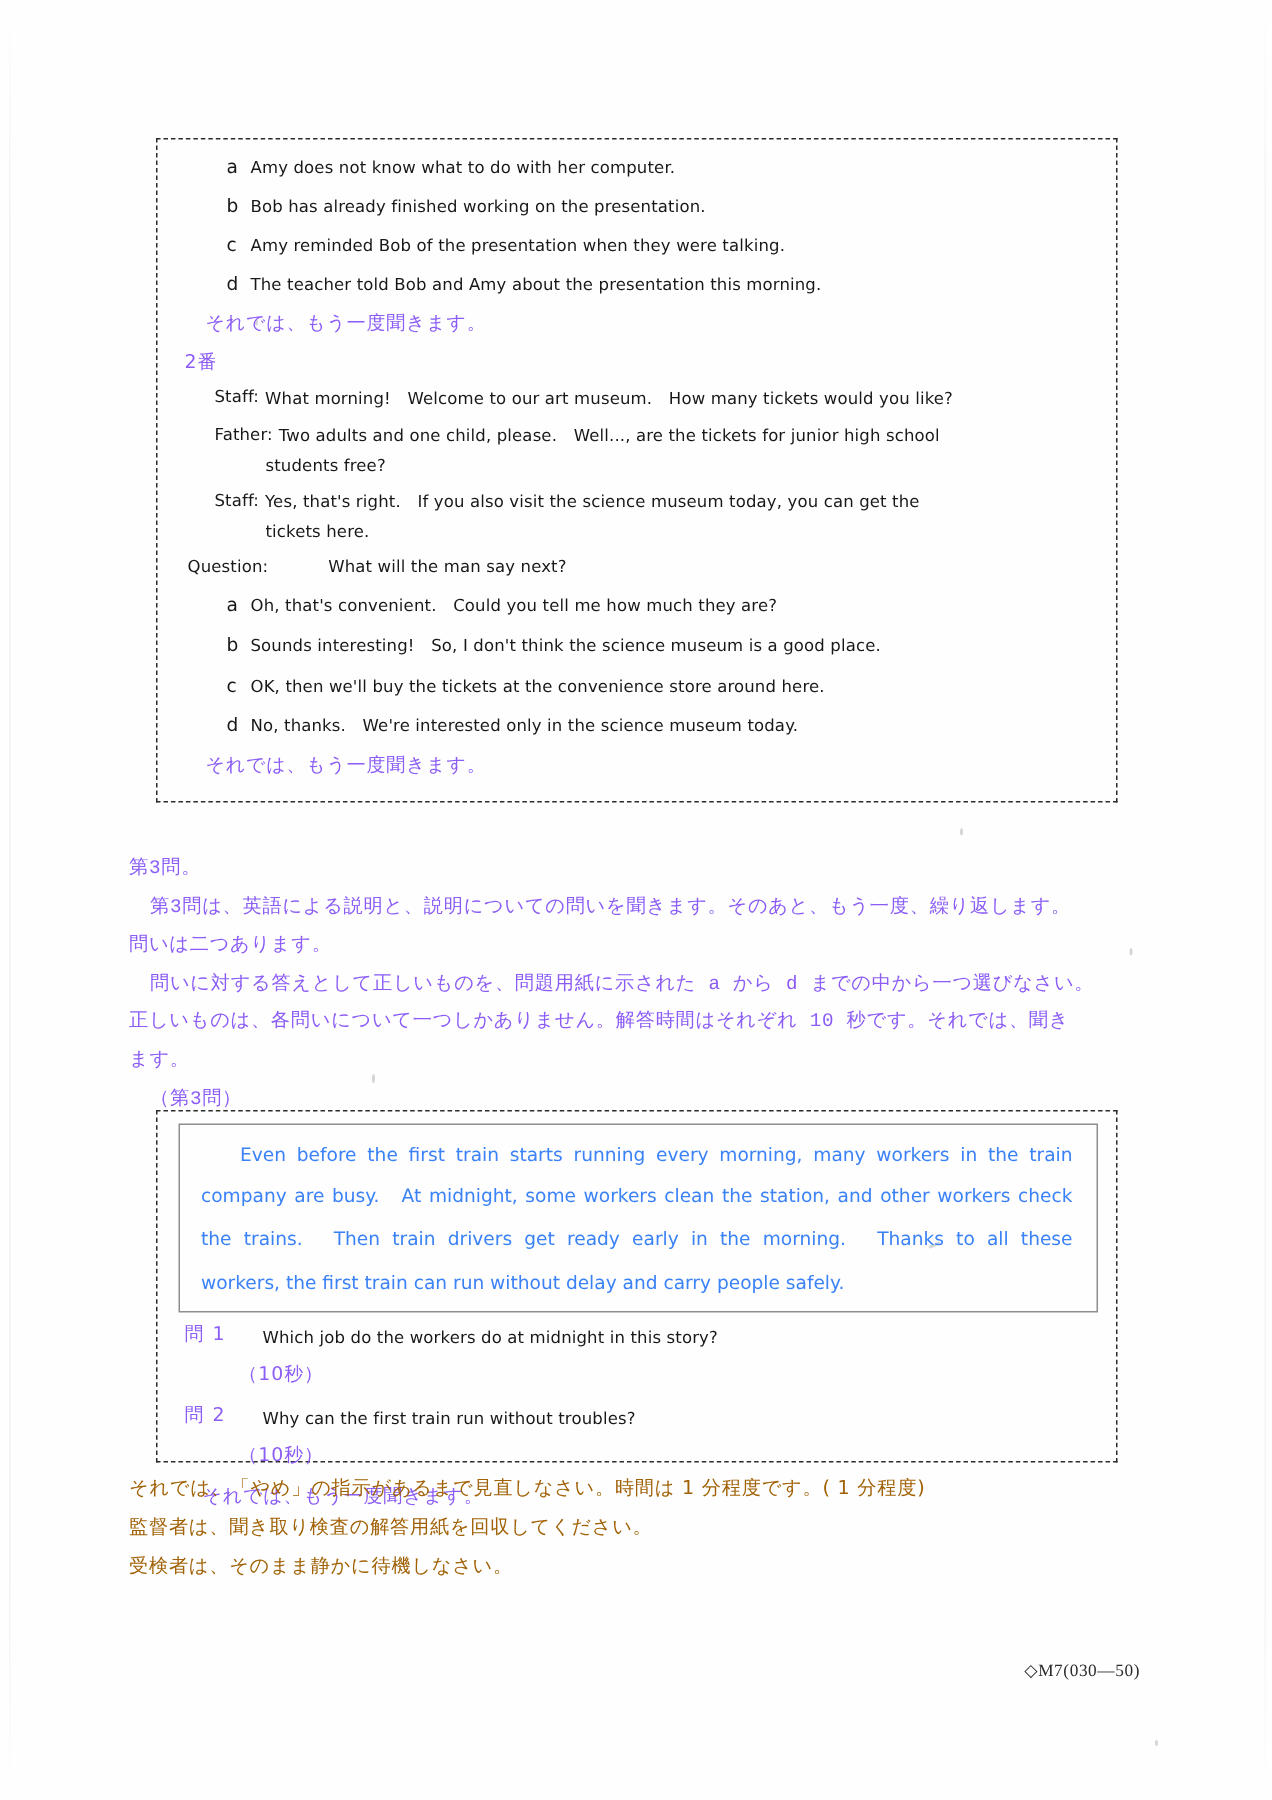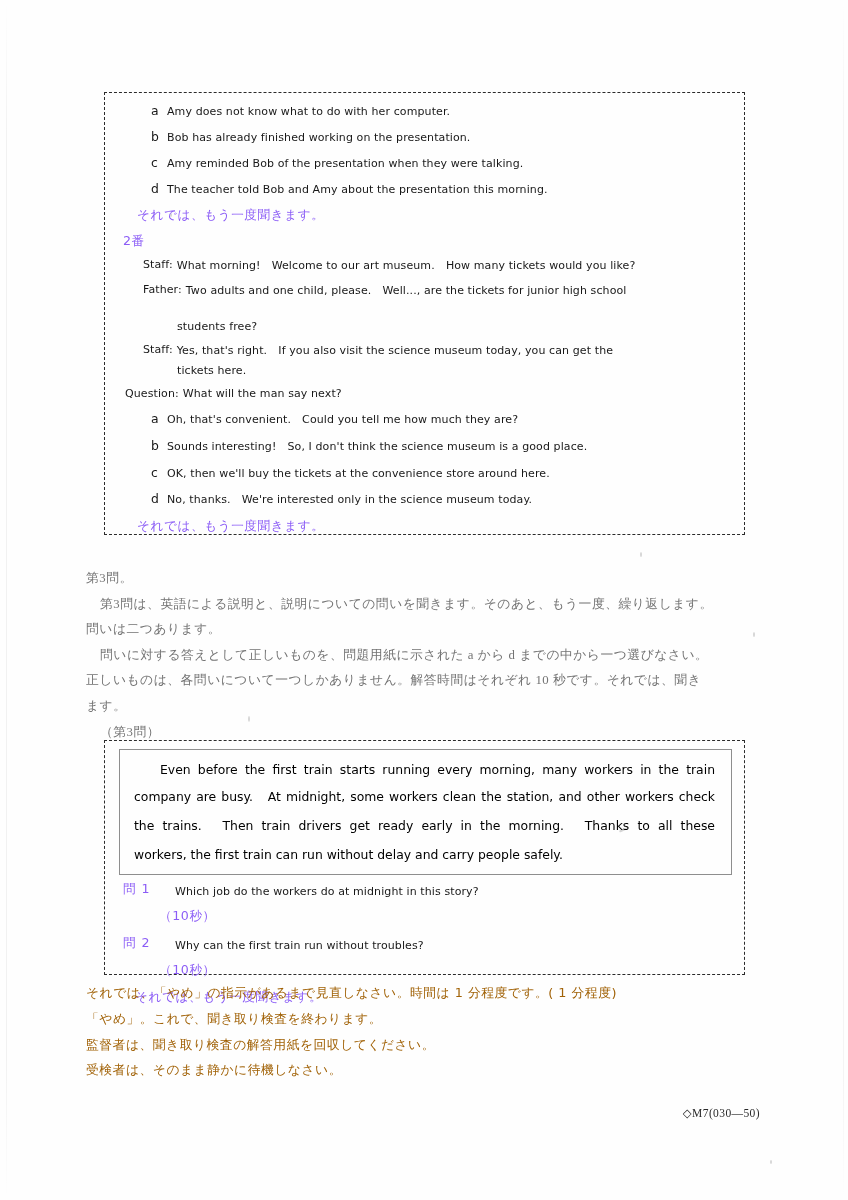--- a/index.html
+++ b/index.html
@@ -95,20 +95,21 @@
   .sp-cont {
     padding-left: 56px;
     margin-bottom: 10px;
   }
 
   .q-row {
     display: flex;
     align-items: flex-end;
     margin-bottom: 11px;
     padding-left: 4px;
+    gap: 36px;
   }
   .q-label { flex: 0 0 auto; margin-right: 4px; }
 
   .jp-line {
     margin-bottom: 9px;
     padding-left: 16px;
   }
   .item-no {
     margin-bottom: 8px;
     padding-left: 2px;
@@ -116,42 +117,42 @@
 
   
   #box-one .inner { padding: 10px 14px 8px 16px; }
 
   
   .instructions {
     position: absolute;
     left: 86px;
     right: 76px;
     top: 566px;
-    font-family: Liberation Serif, serif;
+    font-family: Liberation Mono, monospace;
     font-size: 12.8px;
     letter-spacing: 0.5px;
     line-height: 25.6px;
-    color: #737373;
+    color: #8b5cf6;
   }
   .instructions p { margin: 0; text-indent: 0; }
   .instructions p.indent { text-indent: 14px; }
 
   
   #box-two .inner { padding: 8px 12px 8px 14px; }
 
   .passage-frame {
     border: 1px solid #8e8e8e;
     box-sizing: border-box;
     padding: 12px 16px 10px 14px;
     margin: 0 0 6px 0;
   }
   .passage-line {
     font-family: "DejaVu Sans", "Liberation Sans", sans-serif;
     font-size: 12.4px;
-    color: #000000;
+    color: #3b82f6;
     margin-bottom: 12px;
     text-align: justify;
     white-space: pre-wrap;
   }
   .passage-line:last-child { margin-bottom: 2px; }
   .passage-line.first { text-indent: 26px; }
   .passage-line.just { text-align-last: justify; }
 
   .mon-row {
     display: flex;
@@ -240,21 +241,21 @@
 
       <div class="jp jp-line">それでは、もう一度聞きます。</div>
 
       <div class="jp item-no">2番</div>
 
       <div class="sp-row">
         <span class="sp-label en">Staff:</span>
         <span class="sp-text en">What morning!　Welcome to our art museum.　How many tickets would you like?</span>
       </div>
 
-      <div class="sp-row" style="margin-bottom:22px;">
+      <div class="sp-row" style="margin-bottom:6px;">
         <span class="sp-label en">Father:</span>
         <span class="sp-text en">Two adults and one child, please.　Well..., are the tickets for junior high school</span>
       </div>
       <div class="sp-cont en">students free?</div>
 
       <div class="sp-row" style="margin-bottom:6px;">
         <span class="sp-label en">Staff:</span>
         <span class="sp-text en">Yes, that's right.　If you also visit the science museum today, you can get the</span>
       </div>
       <div class="sp-cont en">tickets here.</div>
@@ -318,20 +319,19 @@
       </div>
       <div class="sec-row jp">（10秒）</div>
 
       <div class="jp jp-line" style="margin-bottom:0;">それでは、もう一度聞きます。</div>
 
     </div>
   </div>
 
   <div class="closing">
     <p>それでは、「やめ」の指示があるまで見直しなさい。時間は 1 分程度です。( 1 分程度)</p>
-    <p>「やめ」。これで、聞き取り検査を終わります。</p>
     <p>監督者は、聞き取り検査の解答用紙を回収してください。</p>
     <p>受検者は、そのまま静かに待機しなさい。</p>
   </div>
 
   <div class="footer">◇M7(030—50)</div>
 
 </div>
 
 </body></html>

